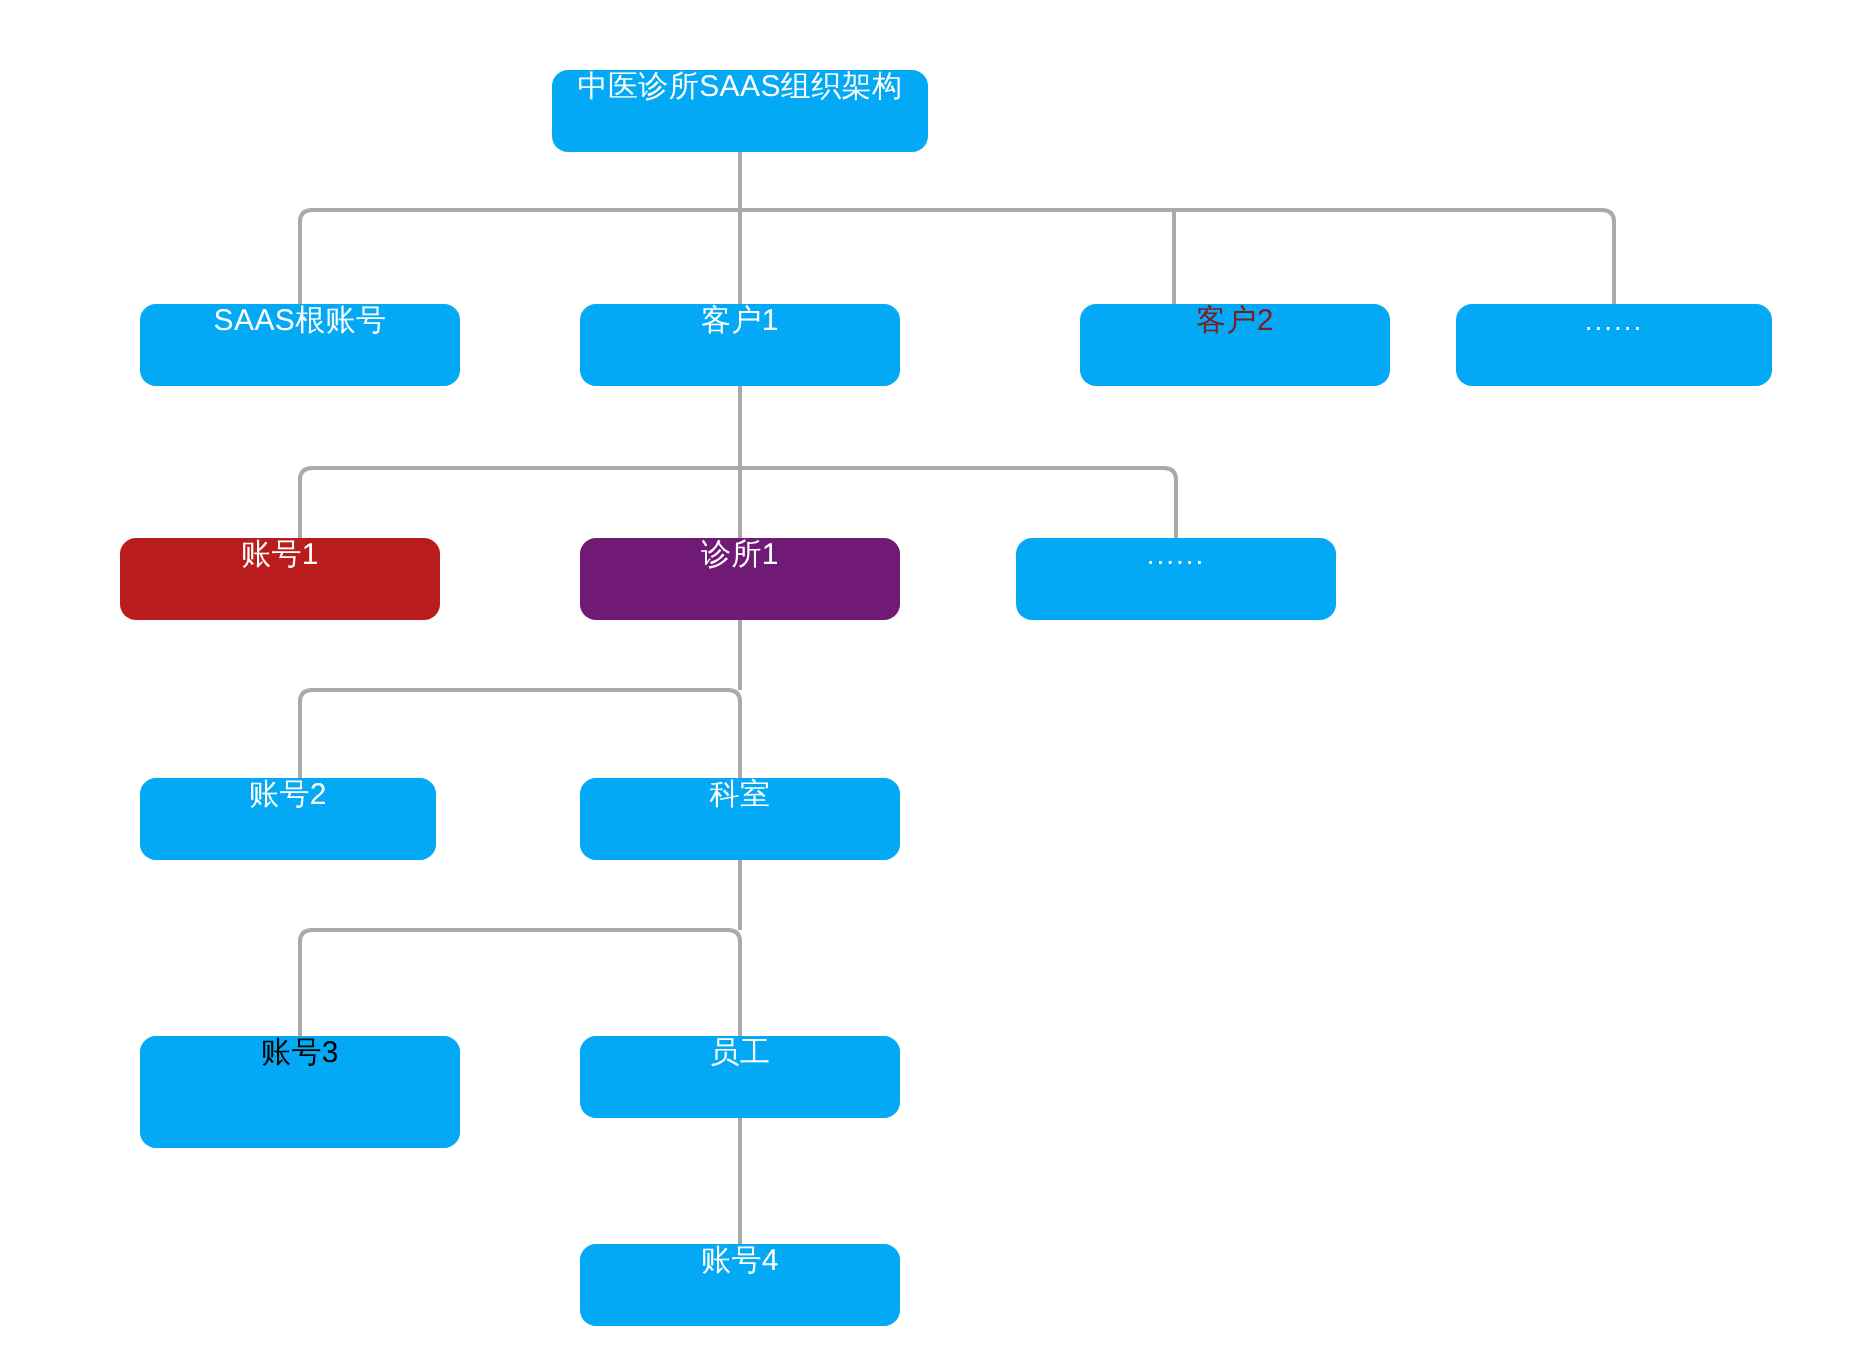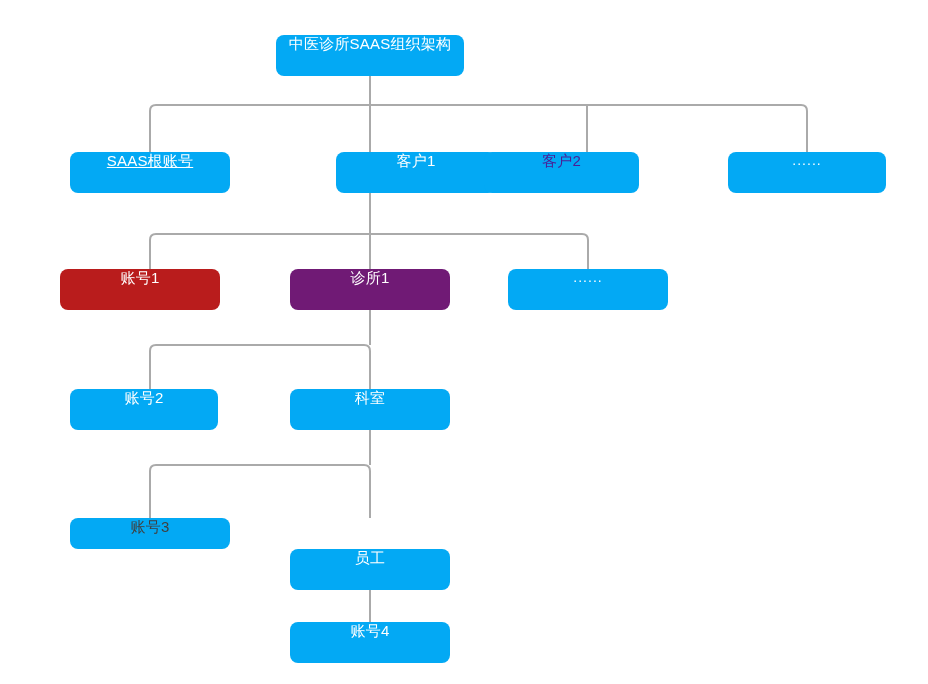--- a/index.html
+++ b/index.html
@@ -73,51 +73,51 @@
       <path d="M 150 471 Q 150 465 156 465 L 364 465 Q 370 465 370 471" stroke="#AAAAAA" stroke-width="2" fill="none" stroke-linecap="butt"></path>
       <path d="M 150 471 L 150 518" stroke="#AAAAAA" stroke-width="2" fill="none" stroke-linecap="butt"></path>
       <path d="M 370 471 L 370 518" stroke="#AAAAAA" stroke-width="2" fill="none" stroke-linecap="butt"></path>
       <path d="M 370 559 L 370 642" stroke="#AAAAAA" stroke-width="2" fill="none"></path>
     </svg>
 
   <div id="node-layer">
       <div class="node" style="left: 276px; top: 35px; width: 188px; height: 41px; background: rgb(3, 169, 244); color: rgb(255, 255, 255);">
         <span class="node-label">中医诊所SAAS组织架构</span>
       </div>
-      <div class="node" style="left: 70px; top: 152px; width: 160px; height: 41px; background: rgb(3, 169, 244); color: rgb(255, 255, 255); text-decoration: underline;">
+      <div class="node" style="left: 70px; top: 152px; width: 160px; height: 41px; background: rgb(3, 169, 244); color: rgb(255, 255, 255);">
         <span class="node-label">SAAS根账号</span>
       </div>
-      <div class="node" style="left: 290px; top: 152px; width: 160px; height: 41px; background: rgb(3, 169, 244); color: rgb(255, 255, 255); margin-left: 46px;">
+      <div class="node" style="left: 290px; top: 152px; width: 160px; height: 41px; background: rgb(3, 169, 244); color: rgb(255, 255, 255);">
         <span class="node-label">客户1</span>
       </div>
-      <div class="node" style="left: 484px; top: 152px; width: 155px; height: 41px; background: rgb(3, 169, 244); color: #4c1d95;">
+      <div class="node" style="left: 540px; top: 152px; width: 155px; height: 41px; background: rgb(3, 169, 244); color: #7f1d1d;">
         <span class="node-label">客户2</span>
       </div>
       <div class="node ellipsis-node" style="left: 728px; top: 152px; width: 158px; height: 41px; background: rgb(3, 169, 244); color: rgb(255, 255, 255);">
         <span class="node-label">......</span>
       </div>
       <div class="node" style="left: 60px; top: 269px; width: 160px; height: 41px; background: #b91c1c; color: rgb(255, 255, 255);">
         <span class="node-label">账号1</span>
       </div>
       <div class="node" style="left: 290px; top: 269px; width: 160px; height: 41px; background: #701a75; color: rgb(255, 255, 255);">
         <span class="node-label">诊所1</span>
       </div>
       <div class="node ellipsis-node" style="left: 508px; top: 269px; width: 160px; height: 41px; background: rgb(3, 169, 244); color: rgb(255, 255, 255);">
         <span class="node-label">......</span>
       </div>
       <div class="node" style="left: 70px; top: 389px; width: 148px; height: 41px; background: rgb(3, 169, 244); color: rgb(255, 255, 255);">
         <span class="node-label">账号2</span>
       </div>
       <div class="node" style="left: 290px; top: 389px; width: 160px; height: 41px; background: rgb(3, 169, 244); color: rgb(255, 255, 255);">
         <span class="node-label">科室</span>
       </div>
-      <div class="node" style="left: 70px; top: 518px; width: 160px; height: 31px; background: rgb(3, 169, 244); color: #404040;">
+      <div class="node" style="left: 70px; top: 518px; width: 160px; height: 56px; background: rgb(3, 169, 244); color: #000000;">
         <span class="node-label">账号3</span>
       </div>
-      <div class="node" style="left: 290px; top: 518px; width: 160px; height: 41px; background: rgb(3, 169, 244); color: rgb(255, 255, 255); margin-top: 31px;">
+      <div class="node" style="left: 290px; top: 518px; width: 160px; height: 41px; background: rgb(3, 169, 244); color: rgb(255, 255, 255);">
         <span class="node-label">员工</span>
       </div>
       <div class="node" style="left: 290px; top: 622px; width: 160px; height: 41px; background: rgb(3, 169, 244); color: rgb(255, 255, 255);">
         <span class="node-label">账号4</span>
       </div>
     </div>
 
 </div>
 
 </body></html>

